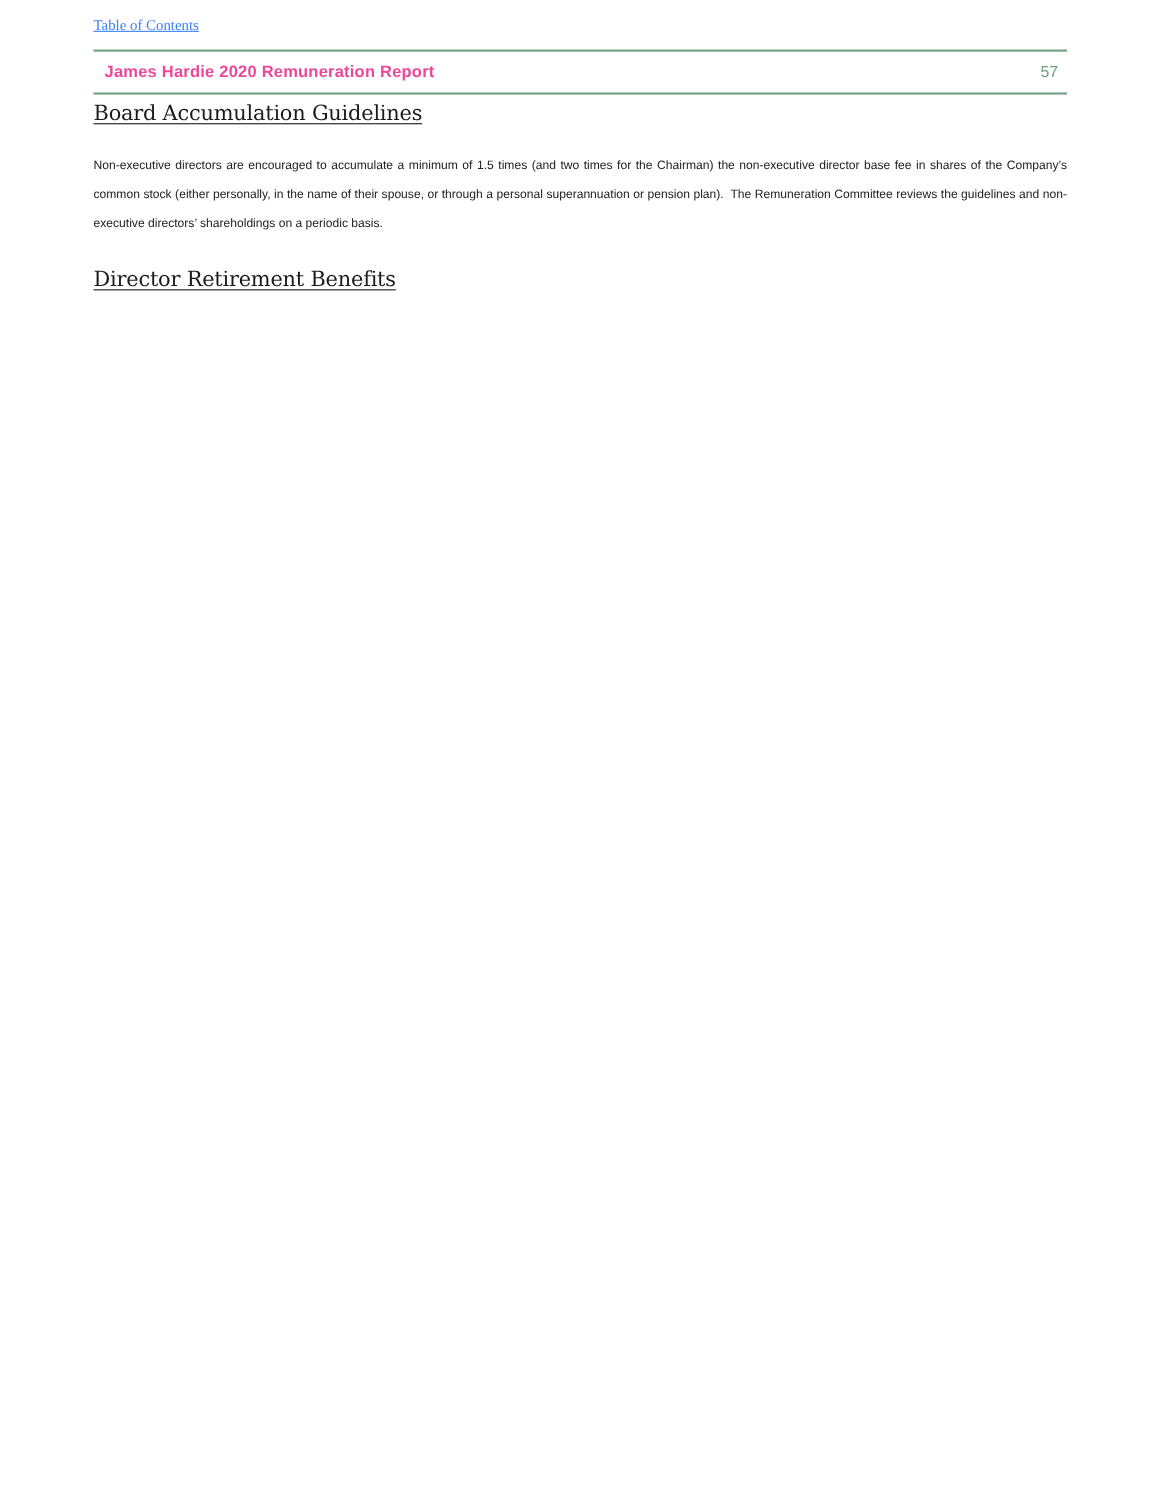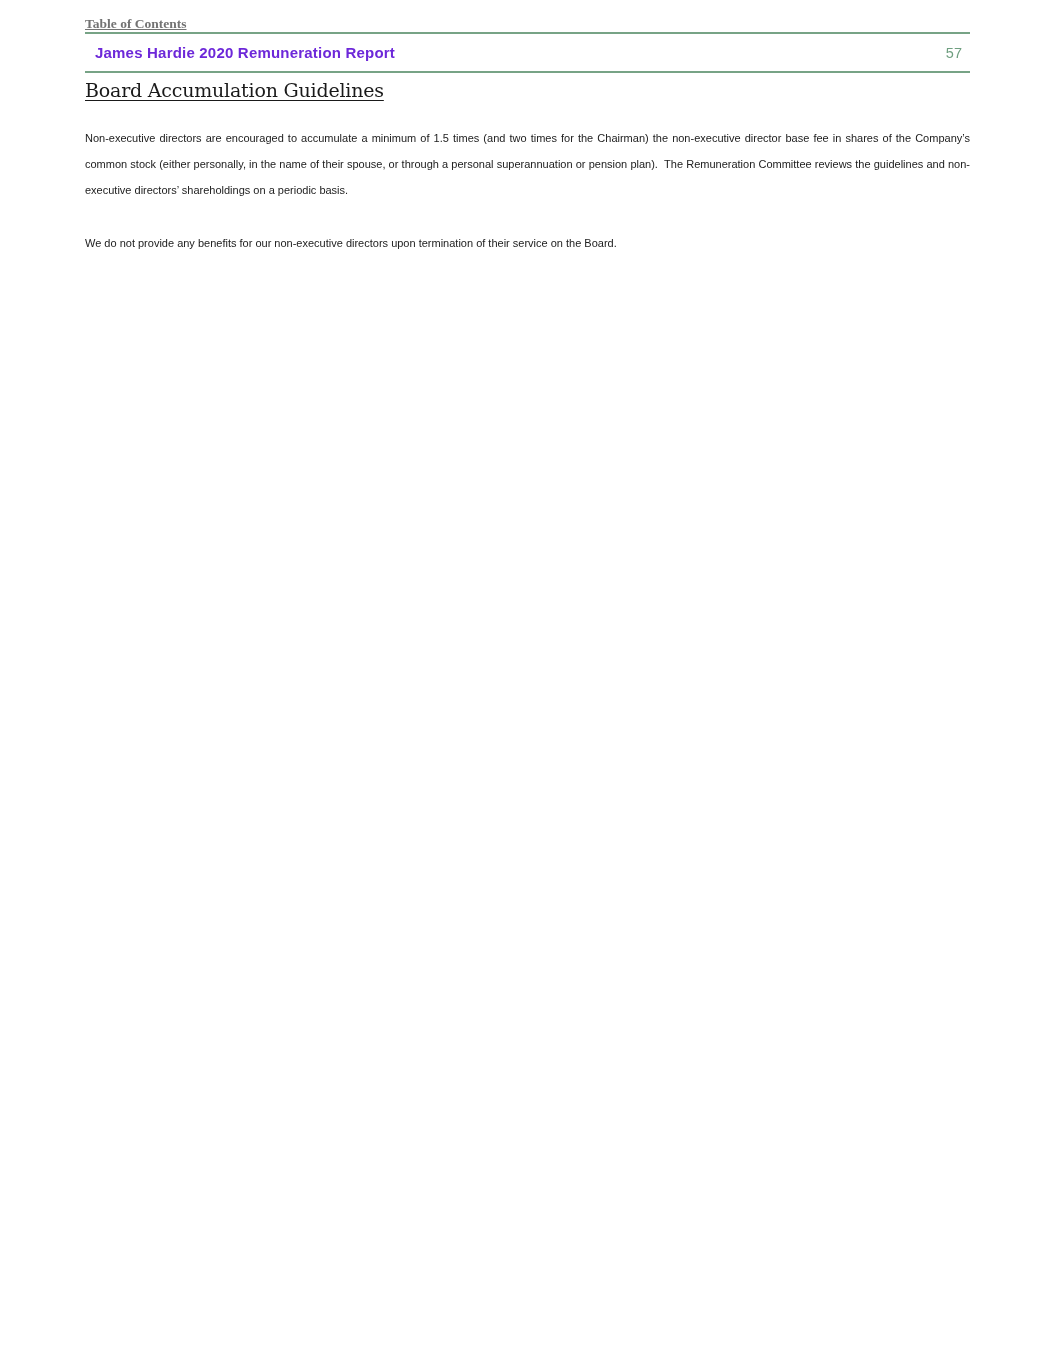--- a/index.html
+++ b/index.html
@@ -16,41 +16,41 @@
     color: #212121;
     box-sizing: border-box;
   }
   .content {
     padding: 14px 85px 0 85px;
   }
   .toc-link {
     display: inline-block;
     font-family: "Liberation Serif", "DejaVu Serif", serif;
     font-size: 13.5px;
-    font-weight: bold;
-    color: #737373;
+    font-weight: normal;
+    color: #3b82f6;
     text-decoration: underline;
     cursor: pointer;
-    margin-bottom: 0;
+    margin-bottom: 14px;
   }
   .rule {
     height: 2px;
     background: #77a386;
     width: 100%;
   }
   .header-band {
     display: flex;
     justify-content: space-between;
     align-items: center;
     padding: 10px 8px 10px 10px;
   }
   .header-title {
     font-size: 15px;
     font-weight: bold;
-    color: #6d28d9;
+    color: #ec4899;
     letter-spacing: 0.2px;
   }
   .page-number {
     font-size: 14.5px;
     font-weight: normal;
     color: #6f9f80;
   }
   .section-heading {
     font-family: "DejaVu Serif", "Liberation Serif", serif;
     font-size: 19px;
@@ -97,17 +97,17 @@
     </div>
 
     <div class="rule"></div>
 
     <div class="section section-1">
       <h2 class="section-heading">Board Accumulation Guidelines</h2>
       <p class="body-para">Non-executive directors are encouraged to accumulate a minimum of 1.5 times (and two times for the Chairman) the non-executive director base fee in shares of the Company’s common stock (either personally, in the name of their spouse, or through a personal superannuation or pension plan).&nbsp; The Remuneration Committee reviews the guidelines and non-executive directors’ shareholdings on a periodic basis.</p>
     </div>
 
     <div class="section section-2">
-      <p class="body-para">We do not provide any benefits for our non-executive directors upon termination of their service on the Board.</p>
+      <h2 class="section-heading">Director Retirement Benefits</h2>
     </div>
 
   </div>
 </div>
 
 </body></html>

